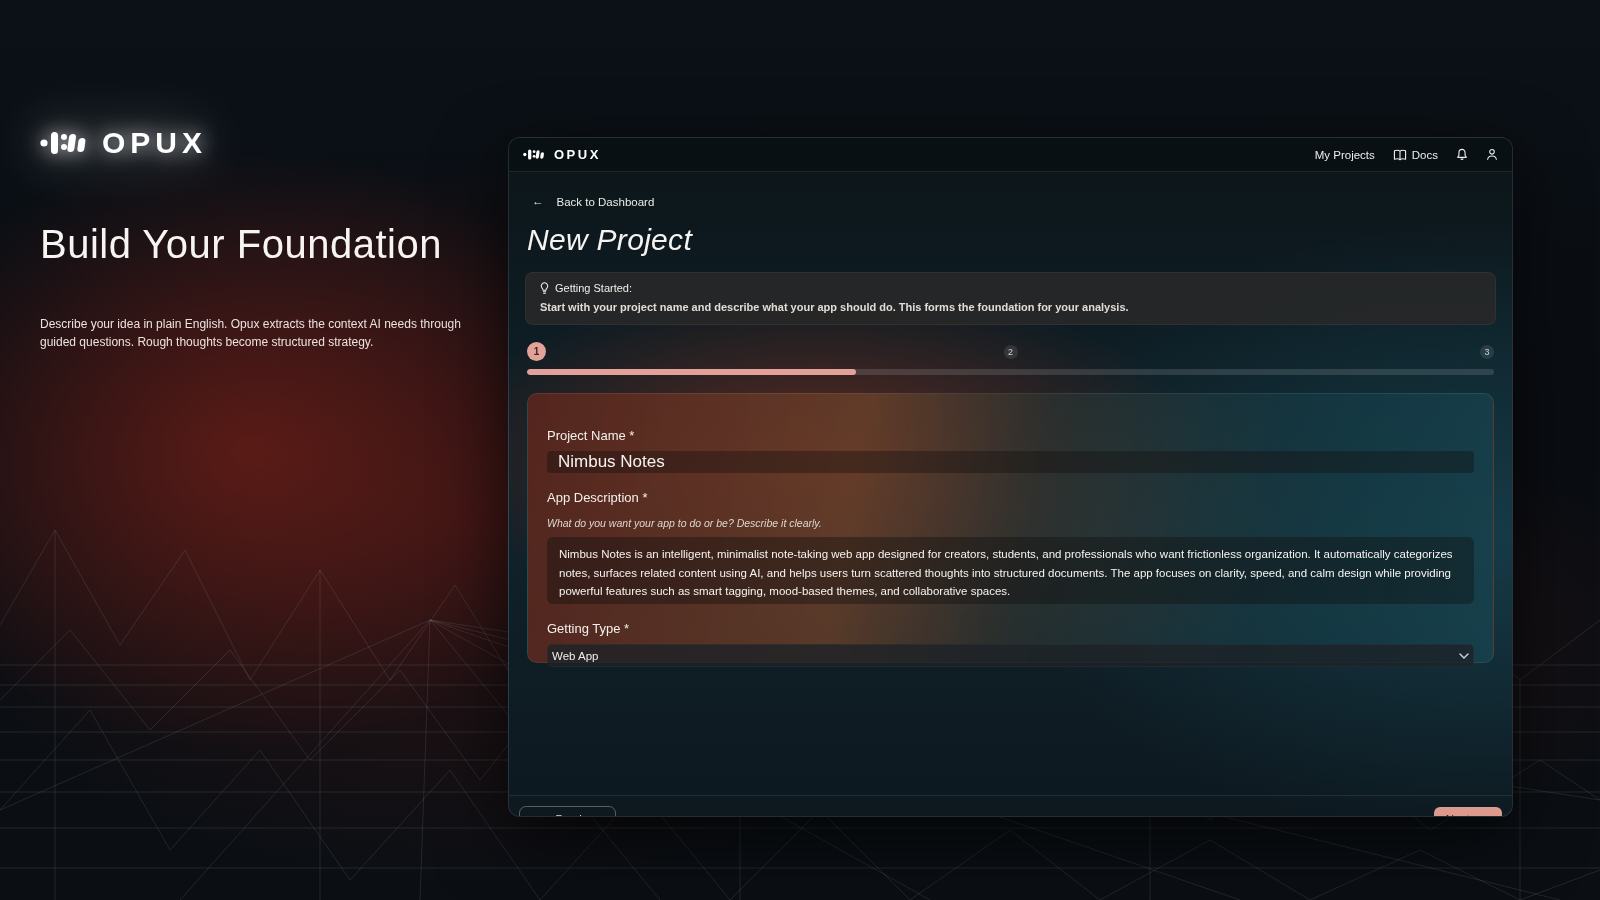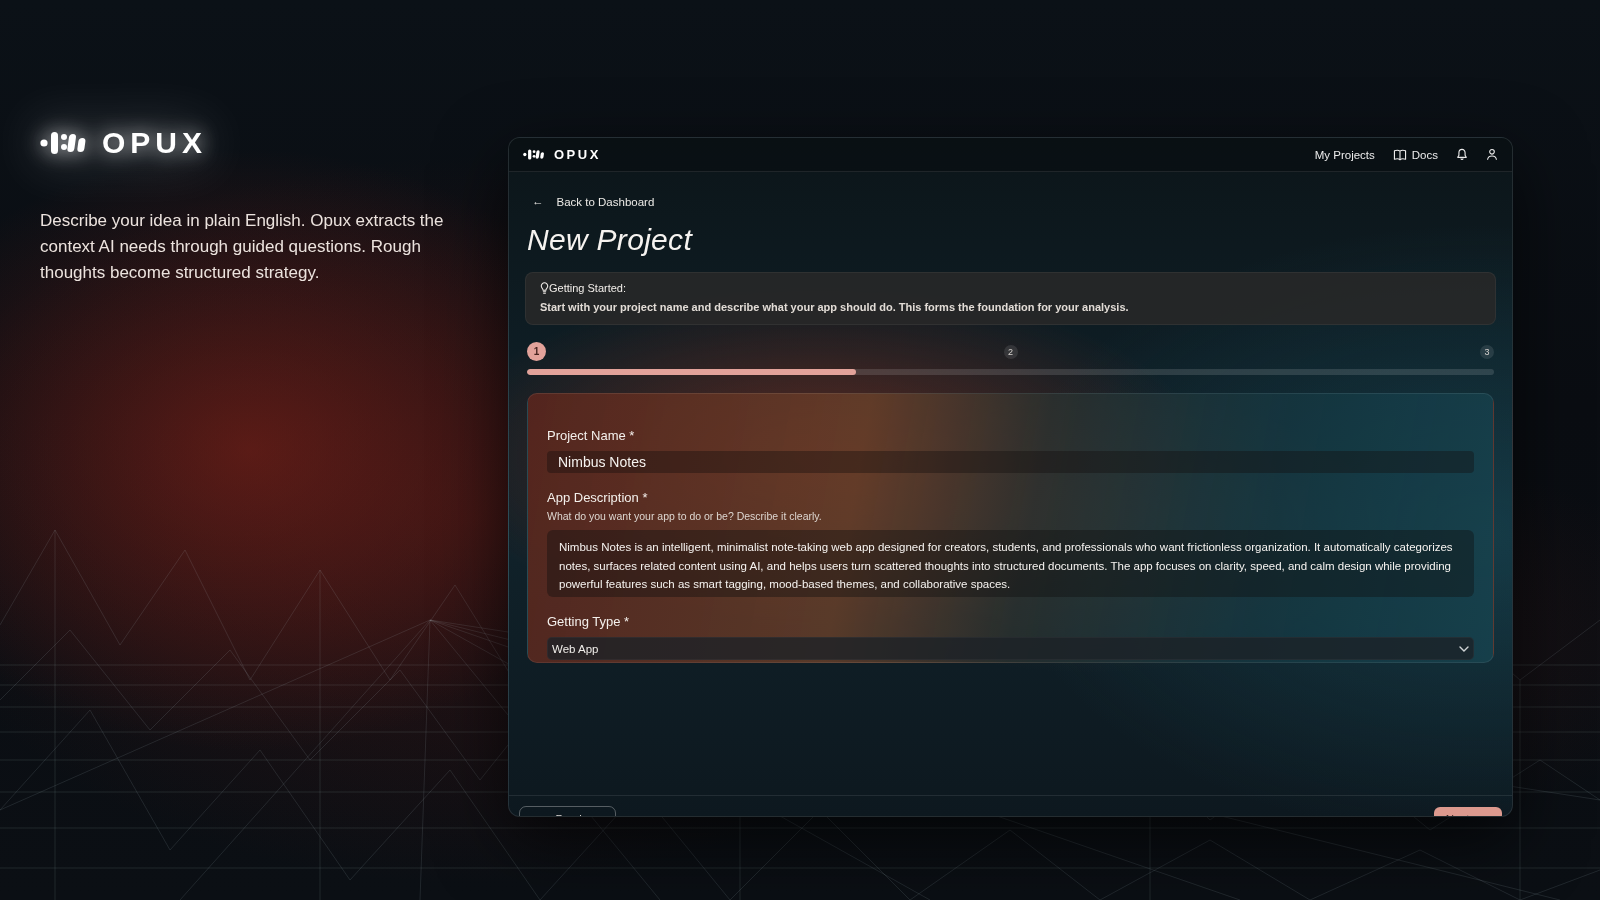--- a/index.html
+++ b/index.html
@@ -20,21 +20,21 @@
   .bg-wire { position: absolute; left: 0; top: 380px; width: 1600px; height: 520px; pointer-events: none; }
 
   
   .hero { position: absolute; left: 40px; top: 126px; width: 440px; }
   .hero-logo {
     display: flex; align-items: center; gap: 10px; color: #fff;
     filter: drop-shadow(0 0 10px rgba(255,255,255,0.85)) drop-shadow(0 0 26px rgba(255,255,255,0.45));
   }
   .hero-logo .logo-word { font-size: 30px; font-weight: bold; letter-spacing: 5px; }
   .hero-title { margin-top: 62px; font-size: 40px; font-weight: 300; letter-spacing: 0.5px; color: #f7f4f1; }
-  .hero-desc { margin-top: 48px; width: 426px; font-size: 17px; line-height: 1.52; color: #ece3de; }
+  .hero-desc { margin-top: 48px; width: 426px; font-size: 12px; line-height: 1.52; color: #ece3de; }
 
   
   .window {
     position: absolute; left: 508px; top: 137px; width: 1005px; height: 680px;
     border-radius: 12px; overflow: hidden;
     border: 1px solid rgba(255,255,255,0.10);
     box-shadow: 0 24px 70px rgba(0,0,0,0.65);
     background:
       radial-gradient(ellipse 55% 36% at 31% 47%, rgba(168,52,28,0.52), rgba(168,52,28,0) 70%),
       radial-gradient(ellipse 42% 30% at 58% 58%, rgba(205,115,60,0.18), transparent 70%),
@@ -55,21 +55,21 @@
   .win-body { position: relative; height: 646px; padding: 0 10px; }
 
   .back-link { display: flex; align-items: center; gap: 13px; margin: 24px 0 0 13px; font-size: 11.5px; color: #eceae6; cursor: pointer; width: max-content; }
   .page-title { margin: 15px 0 0 8px; font-size: 30px; font-weight: 500; letter-spacing: 0.3px; color: #f6f3f0; font-style: italic; }
   .step-indicator { margin: 13px 0 0 10px; font-size: 11px; color: #e9e2db; }
 
   .tip-box {
     margin: 15px 6px 0; border-radius: 8px; padding: 9px 14px 11px;
     background: rgba(40,40,40,0.88); border: 1px solid rgba(255,255,255,0.05);
   }
-  .tip-title { display: flex; align-items: flex-end; font-size: 11px; color: #f2eeea; }
+  .tip-title { display: flex; align-items: flex-end; gap: 6px; font-size: 11px; color: #f2eeea; }
   .tip-body { margin-top: 7px; font-size: 11px; color: #e2dcd6; font-weight: bold; }
 
   .progress-wrap { position: relative; margin: 17px 8px 0; height: 33px; }
   .step-dot {
     position: absolute; display: flex; align-items: center; justify-content: center;
     border-radius: 50%; cursor: default;
   }
   .step-dot.active { left: 0; top: 0; width: 19px; height: 19px; background: #e2a29a; color: #46231f; font-size: 10px; font-weight: bold; }
   .step-dot.idle { top: 3px; width: 14px; height: 14px; background: rgba(255,255,255,0.10); color: #d6d2ce; font-size: 9px; }
   .step-dot.idle.mid { left: 50%; transform: translateX(-50%); }
@@ -79,25 +79,25 @@
 
   .form-card {
     margin: 18px 8px 0; height: 270px; border-radius: 10px; padding: 17px 19px;
     border: 1px solid rgba(255,255,255,0.08);
     background:
       linear-gradient(100deg, rgba(130,42,26,0.58) 0%, rgba(188,96,48,0.42) 34%, rgba(90,85,70,0.28) 52%, rgba(25,76,90,0.45) 76%, rgba(28,92,108,0.50) 100%),
       rgba(17,30,36,0.72);
   }
   .form-title { font-size: 14.5px; font-weight: bold; color: #ffffff; letter-spacing: 0.3px; }
   .field-label { margin-top: 17px; font-size: 13px; color: #f4f0ec; }
-  .field-helper { margin-top: 5px; font-size: 10.5px; color: #ded7d1; }
+  .field-helper { margin-top: 12px; font-size: 10.5px; color: #ded7d1; font-style: italic; }
   .text-input {
     display: block; margin-top: 8px; width: 100%; height: 22px;
     background: rgba(18,14,14,0.38); border: none; border-radius: 4px;
-    color: #f6f3f0; font-size: 14px; padding: 2px 11px;
+    color: #f6f3f0; font-size: 17px; padding: 2px 11px;
     font-family: "Liberation Sans", sans-serif; outline: none;
   }
   .text-area {
     display: block; margin-top: 8px; width: 100%; height: 67px;
     background: rgba(16,14,14,0.40); border: none; border-radius: 6px;
     color: #f6f3f0; font-size: 11.5px; line-height: 1.62; padding: 8px 12px;
     font-family: "Liberation Sans", sans-serif; resize: none; outline: none;
   }
   .select-box {
     margin-top: 8px; height: 23px; border-radius: 5px; padding: 0 4px;
@@ -159,20 +159,21 @@
     <svg class="ic" width="52" height="26" viewBox="0 0 52 26" fill="#fff">
       <circle cx="4" cy="13" r="3.6"></circle>
       <rect x="11" y="2" width="7" height="22" rx="3.5"></rect>
       <circle cx="24" cy="7" r="3"></circle>
       <circle cx="24" cy="17" r="3"></circle>
       <rect x="30" y="4" width="7" height="18" rx="3.5" transform="skewX(-8)"></rect>
       <rect x="40" y="8" width="7" height="14" rx="3.5" transform="skewX(-8)"></rect>
     </svg>
     <span class="logo-word">OPUX</span>
   </div>
+  <div class="hero-title">Build Your Foundation</div>
   <div class="hero-desc">Describe your idea in plain English. Opux extracts the context AI needs through guided questions. Rough thoughts become structured strategy.</div>
 </div>
 
 <div class="window">
 
   <div class="win-nav">
     <div class="nav-logo">
       <svg class="ic" width="24" height="13" viewBox="0 0 52 26" fill="#fff">
         <circle cx="4" cy="13" r="3.6"></circle>
         <rect x="11" y="2" width="7" height="22" rx="3.5"></rect>

